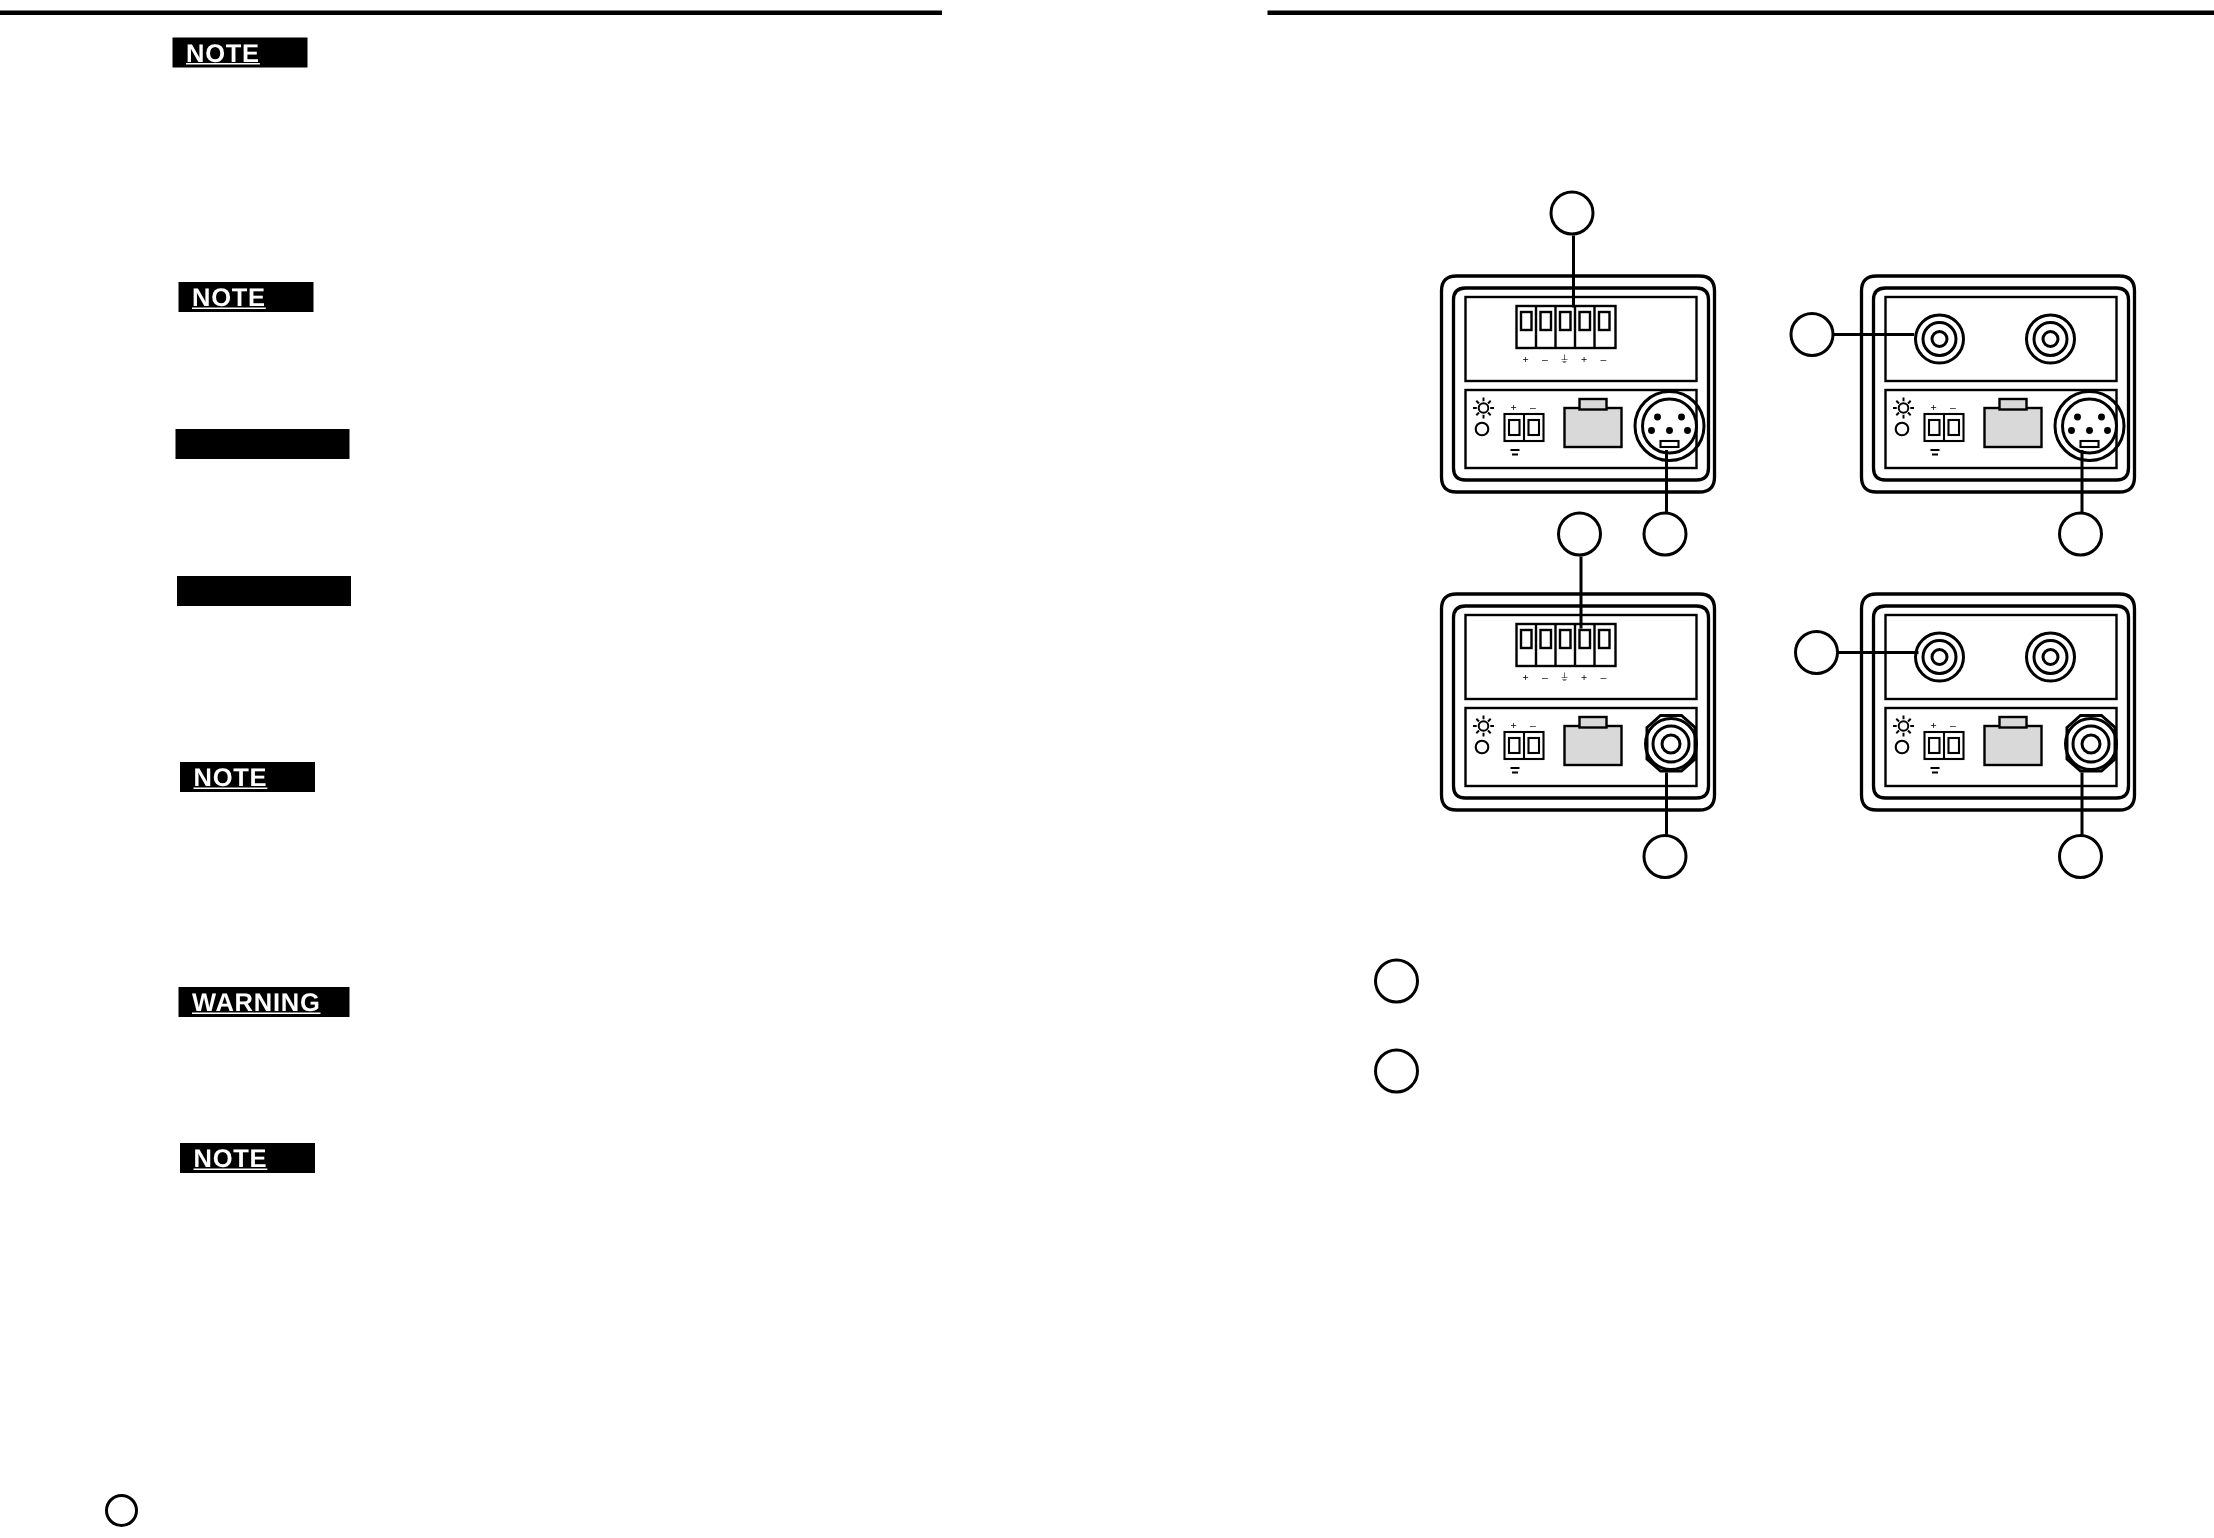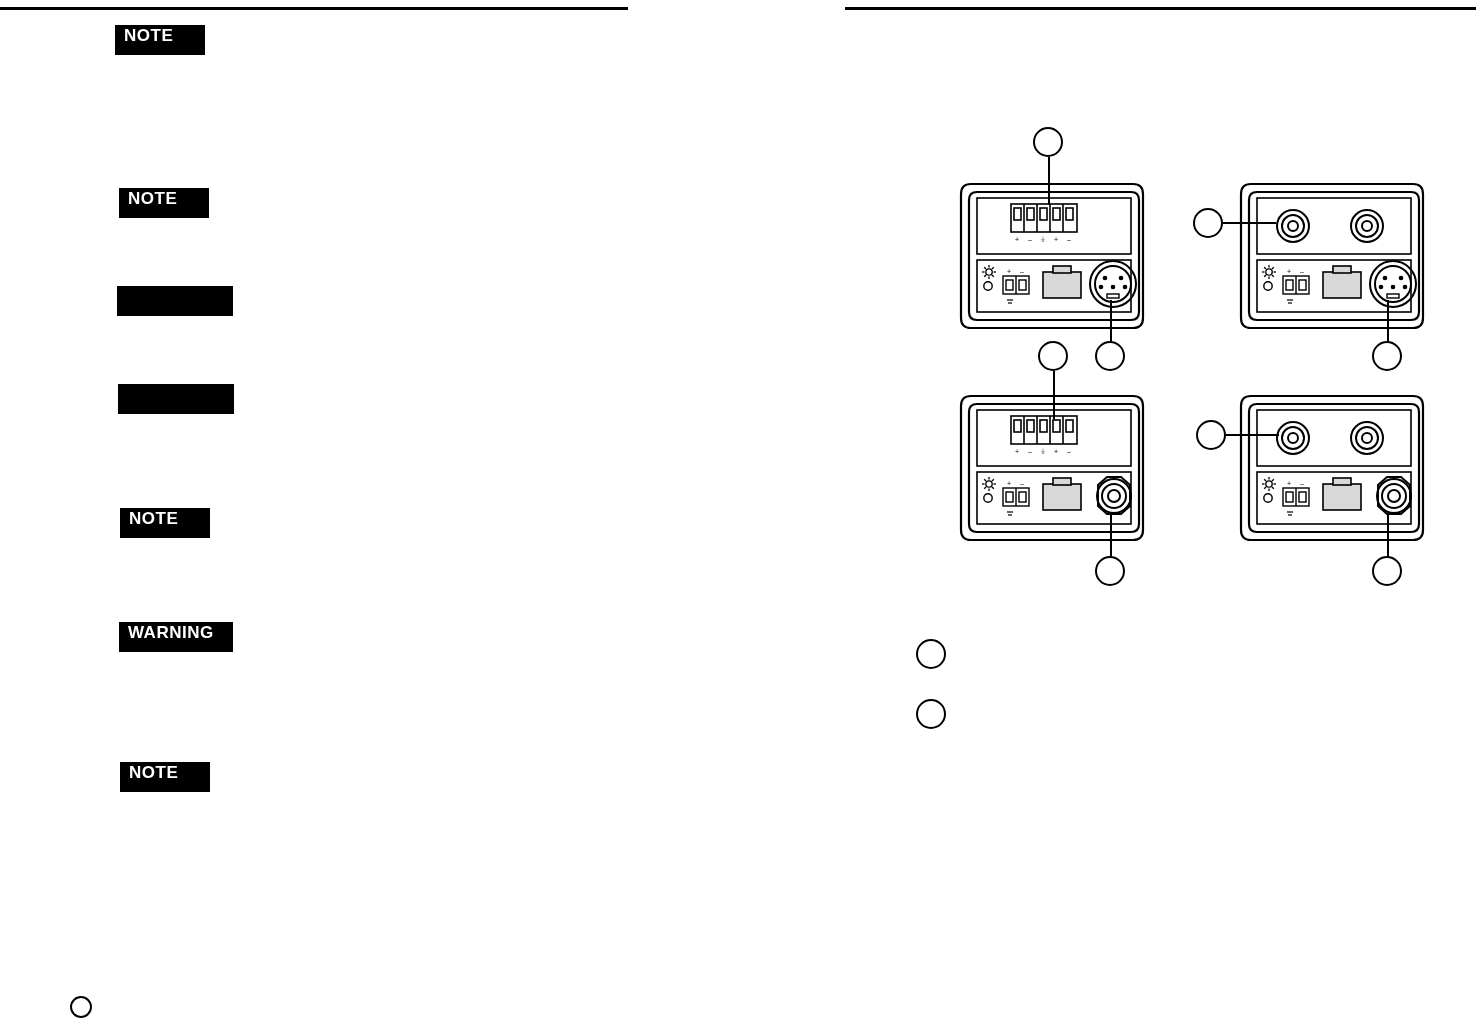--- a/index.html
+++ b/index.html
@@ -37,24 +37,25 @@
 
   
   .tag {
     position: absolute;
     background: #000000;
     color: #ffffff;
     font-weight: bold;
     font-size: 17px;
     letter-spacing: 0.5px;
     line-height: 22px;
-    height: 30px;
+    height: 20px;
     padding: 0 9px 0 9px;
     box-sizing: border-box;
     white-space: nowrap;
+    text-decoration: underline;
   }
   .tag-blank {
     padding: 0;
   }
 
   
   .circle {
     position: absolute;
     border: 2px solid #000;
     border-radius: 50%;
@@ -92,21 +93,21 @@
 <div class="page">
 
   <div class="rule rule-left"></div>
   <div class="rule rule-right"></div>
 
   <div class="tag" style="left:115px; top:25px; width:90px;">NOTE</div>
   <div class="tag" style="left:119px; top:188px; width:90px;">NOTE</div>
   <div class="tag tag-blank" style="left:117px; top:286px; width:116px;"></div>
   <div class="tag tag-blank" style="left:118px; top:384px; width:116px;"></div>
   <div class="tag" style="left:120px; top:508px; width:90px;">NOTE</div>
-  <div class="tag" style="left:119px; top:622px; width:114px;">WARNING</div>
+  <div class="tag" style="left:119px; top:658px; width:114px;">WARNING</div>
   <div class="tag" style="left:120px; top:762px; width:90px;">NOTE</div>
 
   <div class="circle circle-sm" style="left:70px; top:996px;"></div>
 
   <div class="leader leader-v" style="left:1048px; top:157px; height:48px;"></div>
   <div class="leader leader-h" style="left:1222px; top:222px; width:54px;"></div>
   <div class="leader leader-v" style="left:1110px; top:300px; height:50px;"></div>
   <div class="leader leader-v" style="left:1387px; top:300px; height:50px;"></div>
   <div class="leader leader-v" style="left:1053px; top:371px; height:48px;"></div>
   <div class="leader leader-h" style="left:1225px; top:434px; width:54px;"></div>

